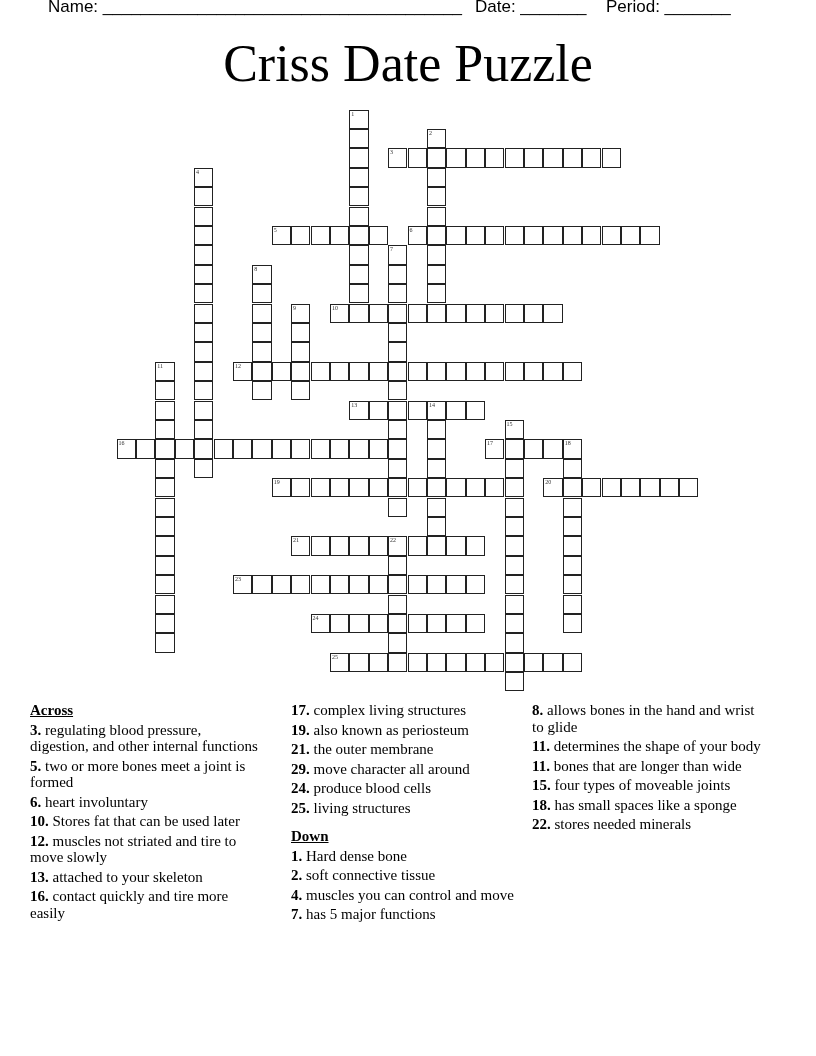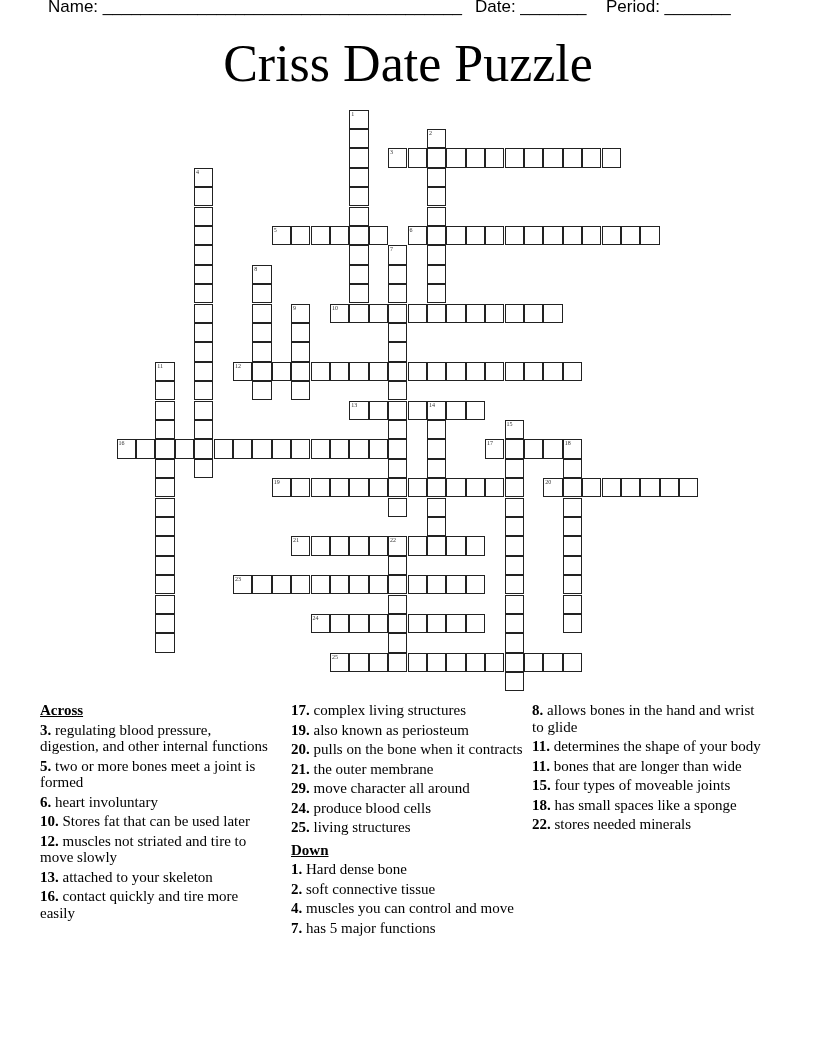--- a/index.html
+++ b/index.html
@@ -22,21 +22,21 @@
     position: absolute; top: 0px; left: 1px;
     font-family: "Liberation Serif", serif; font-size: 6px; line-height: 7px; color: #333;
   }
   .clues {
     position: absolute; top: 702px; font-family: "Liberation Serif", serif;
     font-size: 15px; line-height: 16.5px;
   }
   .clues .heading { font-weight: bold; text-decoration: underline; margin-bottom: 3px; margin-top: 0; }
   .clue { margin-bottom: 3px; }
   .clue b { font-weight: bold; }
-  .col1 { left: 40px; width: 232px; }
+  .col1 { left: 30px; width: 232px; }
   .col2 { left: 291px; width: 232px; }
   .col3 { left: 532px; width: 232px; }
 </style>
 </head>
 <body>
 
 <div class="header-line">
   <span style="left:0">Name: ______________________________________</span>
   <span style="left:427px">Date: _______</span>
   <span style="left:558px">Period: _______</span>
@@ -351,27 +351,26 @@
       <div class="clue"><b>10. </b><span>Stores fat that can be used later</span></div>
       <div class="clue"><b>12. </b><span>muscles not striated and tire to move slowly</span></div>
       <div class="clue"><b>13. </b><span>attached to your skeleton</span></div>
       <div class="clue"><b>16. </b><span>contact quickly and tire more easily</span></div>
     </div>
 </div>
 <div class="clues col2">
   <div id="clist-a2">
       <div class="clue"><b>17. </b><span>complex living structures</span></div>
       <div class="clue"><b>19. </b><span>also known as periosteum</span></div>
-      <div class="clue"><b>20. </b><span>pulls on the bone when it contracts</span></div>
       <div class="clue"><b>21. </b><span>the outer membrane</span></div>
       <div class="clue"><b>29. </b><span>move character all around</span></div>
       <div class="clue"><b>24. </b><span>produce blood cells</span></div>
       <div class="clue"><b>25. </b><span>living structures</span></div>
     </div>
-  <div class="heading" style="margin-top:6px">Down</div>
+  <div class="heading" style="margin-top:12px">Down</div>
   <div id="clist-d1">
       <div class="clue"><b>1. </b><span>Hard dense bone</span></div>
       <div class="clue"><b>2. </b><span>soft connective tissue</span></div>
       <div class="clue"><b>4. </b><span>muscles you can control and move</span></div>
       <div class="clue"><b>7. </b><span>has 5 major functions</span></div>
     </div>
 </div>
 <div class="clues col3">
   <div id="clist-d2">
       <div class="clue"><b>8. </b><span>allows bones in the hand and wrist to glide</span></div>

